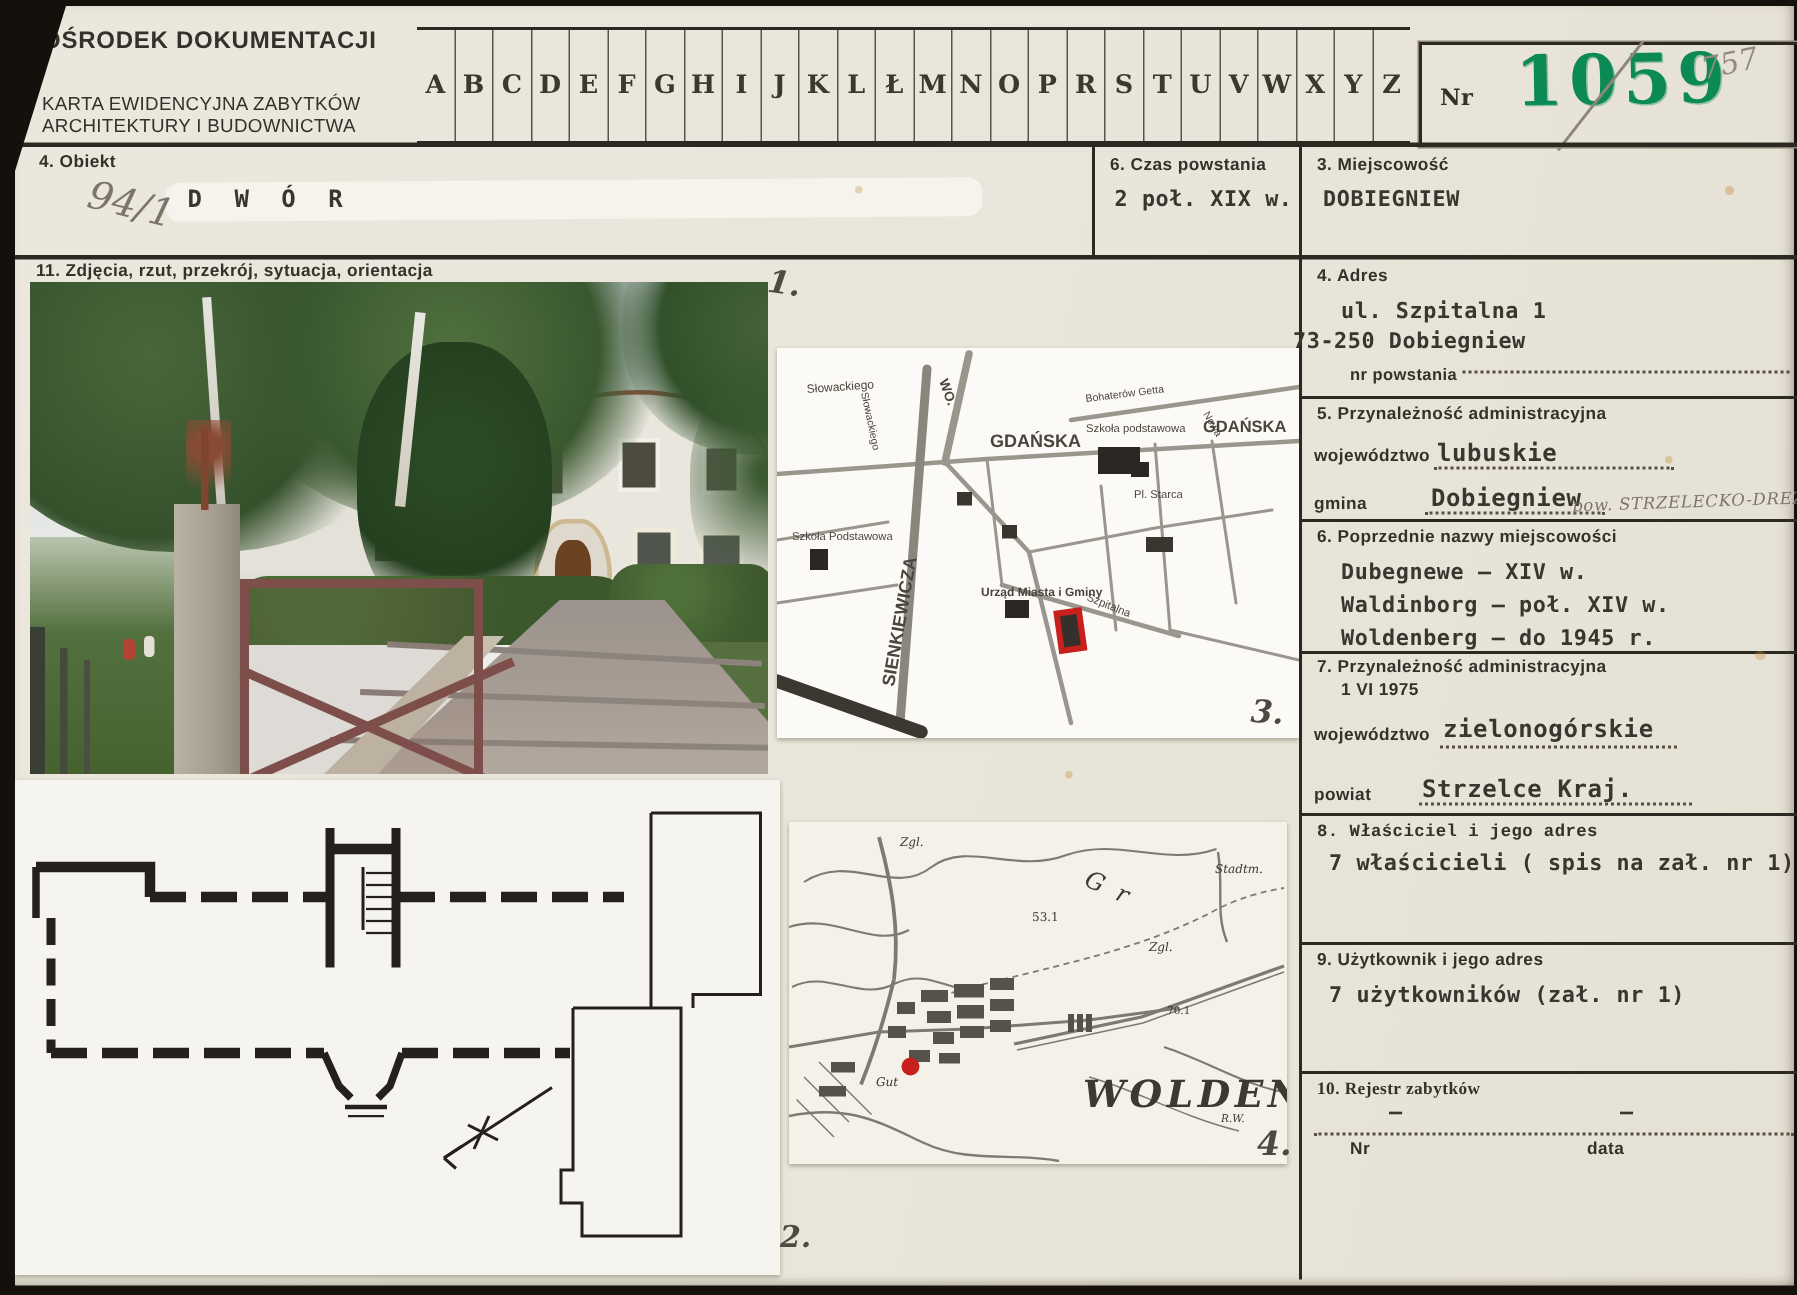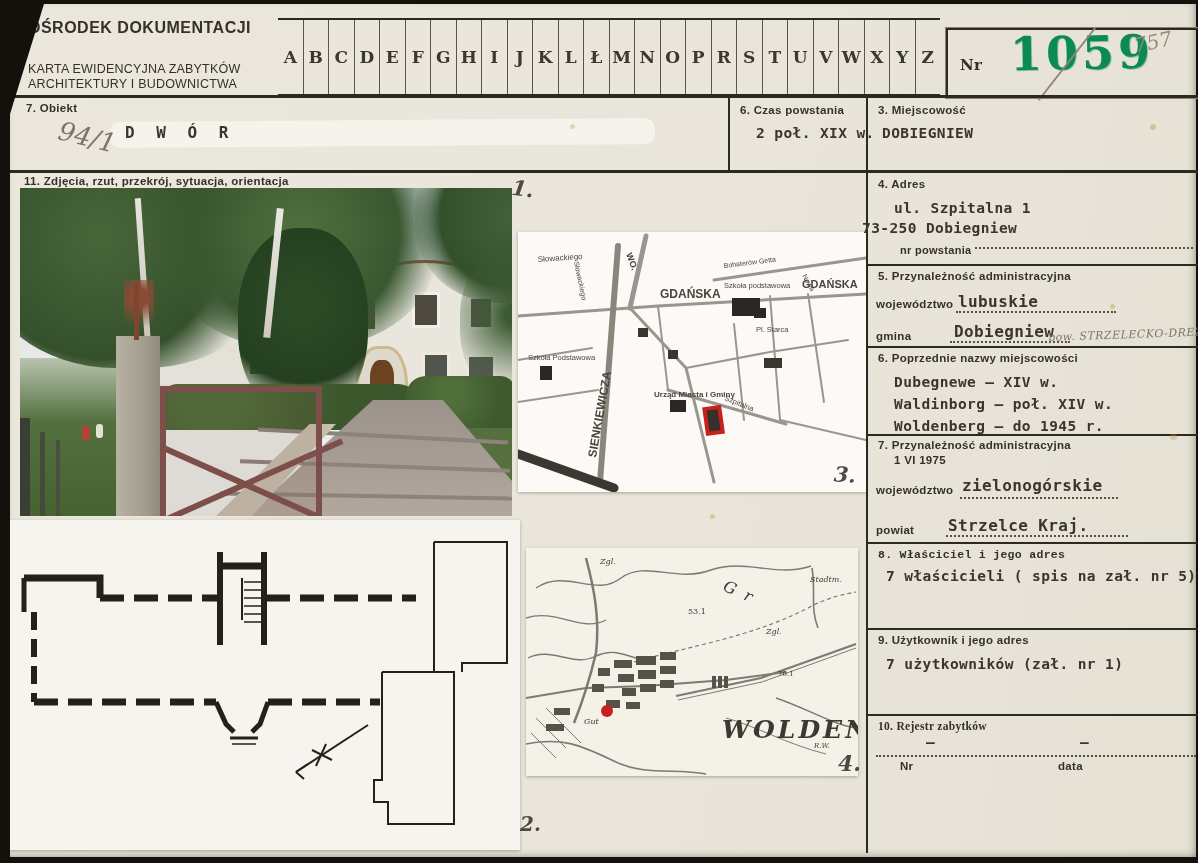--- a/index.html
+++ b/index.html
@@ -80,28 +80,28 @@
 
     <div id="nrbox">
       <div class="lbl" style="left:12px;top:26px;font-family:'DejaVu Serif',serif;font-size:15px;">Nr</div>
       <div id="nr-value">1059</div>
       <div class="pencil" style="left:186px;top:0px;font-size:20px;transform:rotate(-12deg);color:#928c7e;">757</div>
       <div id="nr-strike"></div>
     </div>
 
     <div class="hline" style="left:0;top:91px;width:1188px;height:3px;"></div>
 
-    <div class="lbl" style="left:16px;top:98px;">7.  Obiekt</div>
+    <div class="lbl" style="left:16px;top:98px;">4.  Obiekt</div>
     <div style="position:absolute;left:100px;top:116px;width:545px;height:26px;background:#f5f3ec;border-radius:10px;transform:rotate(-.4deg);"></div>
     <div class="typed" style="left:115px;top:119px;font-size:16px;letter-spacing:6px;">D W Ó R</div>
     <div class="pencil" style="left:48px;top:118px;font-size:26px;transform:rotate(14deg);">94/1</div>
 
     <div class="vline" style="left:718px;top:94px;height:72px;"></div>
     <div class="lbl" style="left:730px;top:100px;">6.  Czas powstania</div>
-    <div class="typed" style="left:733px;top:121px;margin-left:13px;">2 poł. XIX w.</div>
+    <div class="typed" style="left:733px;top:121px;">2 poł. XIX w.</div>
 
     <div class="vline" style="left:856px;top:94px;height:755px;"></div>
     <div class="lbl" style="left:868px;top:100px;">3.  Miejscowość</div>
     <div class="typed" style="left:872px;top:121px;">DOBIEGNIEW</div>
 
     <div class="hline" style="left:0;top:166px;width:1188px;height:3px;"></div>
 
     <div class="lbl" style="left:14px;top:171px;">11.  Zdjęcia, rzut, przekrój, sytuacja, orientacja</div>
 
     <div id="photo">
@@ -340,21 +340,21 @@
     <div class="lbl" style="left:884px;top:450px;">1 VI 1975</div>
     <div class="lbl" style="left:866px;top:480px;">województwo</div>
     <div class="typed" style="left:952px;top:472px;font-size:16px;">zielonogórskie</div>
     <div class="dotted" style="left:950px;top:492px;width:158px;"></div>
     <div class="lbl" style="left:866px;top:520px;">powiat</div>
     <div class="typed" style="left:938px;top:512px;font-size:16px;">Strzelce Kraj.</div>
     <div class="dotted" style="left:936px;top:530px;width:182px;"></div>
     <div class="hline" style="left:858px;top:538px;width:330px;"></div>
 
     <div class="lbl" style="left:868px;top:544px;font-family:Liberation Mono, monospace;">8.  Właściciel i jego adres</div>
-    <div class="typed" style="left:876px;top:564px;">7 właścicieli ( spis na zał. nr 5)</div>
+    <div class="typed" style="left:876px;top:564px;">7 właścicieli ( spis na zał. nr 1)</div>
     <div class="hline" style="left:858px;top:624px;width:330px;"></div>
 
     <div class="lbl" style="left:868px;top:630px;">9.  Użytkownik i jego adres</div>
     <div class="typed" style="left:876px;top:652px;">7 użytkowników (zał. nr 1)</div>
     <div class="hline" style="left:858px;top:710px;width:330px;"></div>
 
     <div class="lbl" style="left:868px;top:716px;font-family:Liberation Serif, serif;">10. Rejestr zabytków</div>
     <div class="typed" style="left:916px;top:730px;">–</div>
     <div class="typed" style="left:1070px;top:730px;">–</div>
     <div class="dotted" style="left:866px;top:750px;width:320px;"></div>

